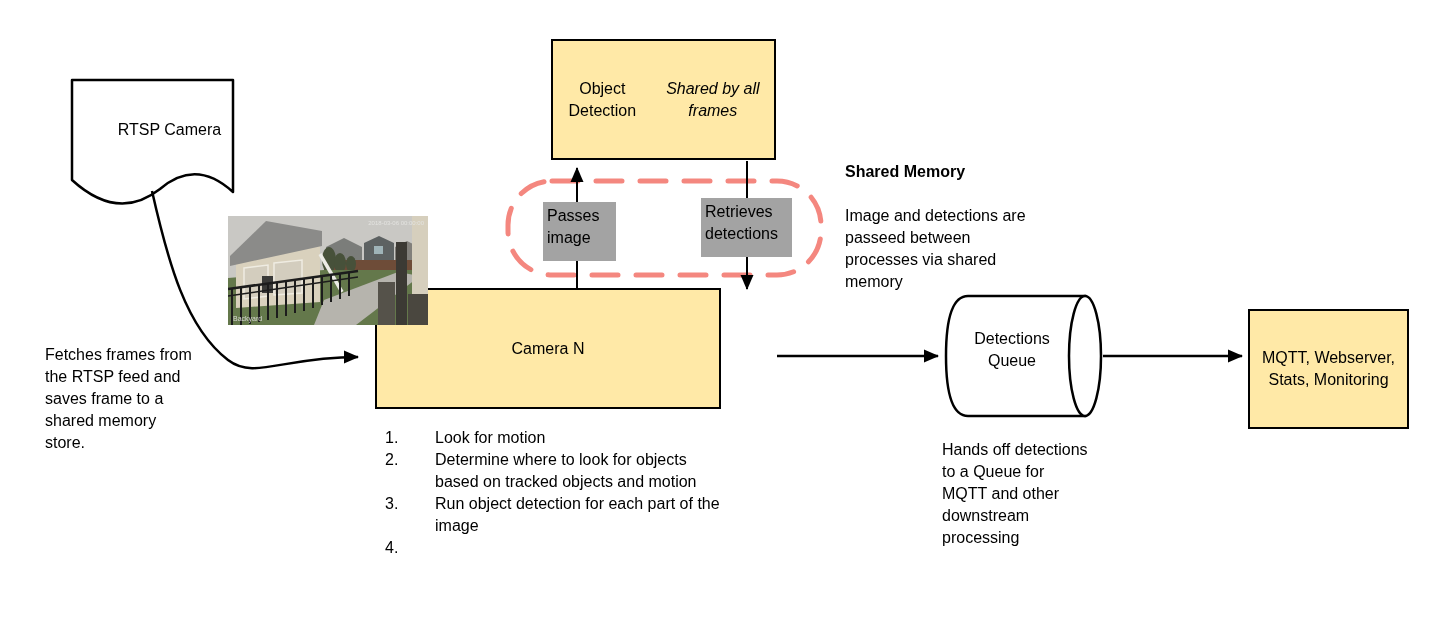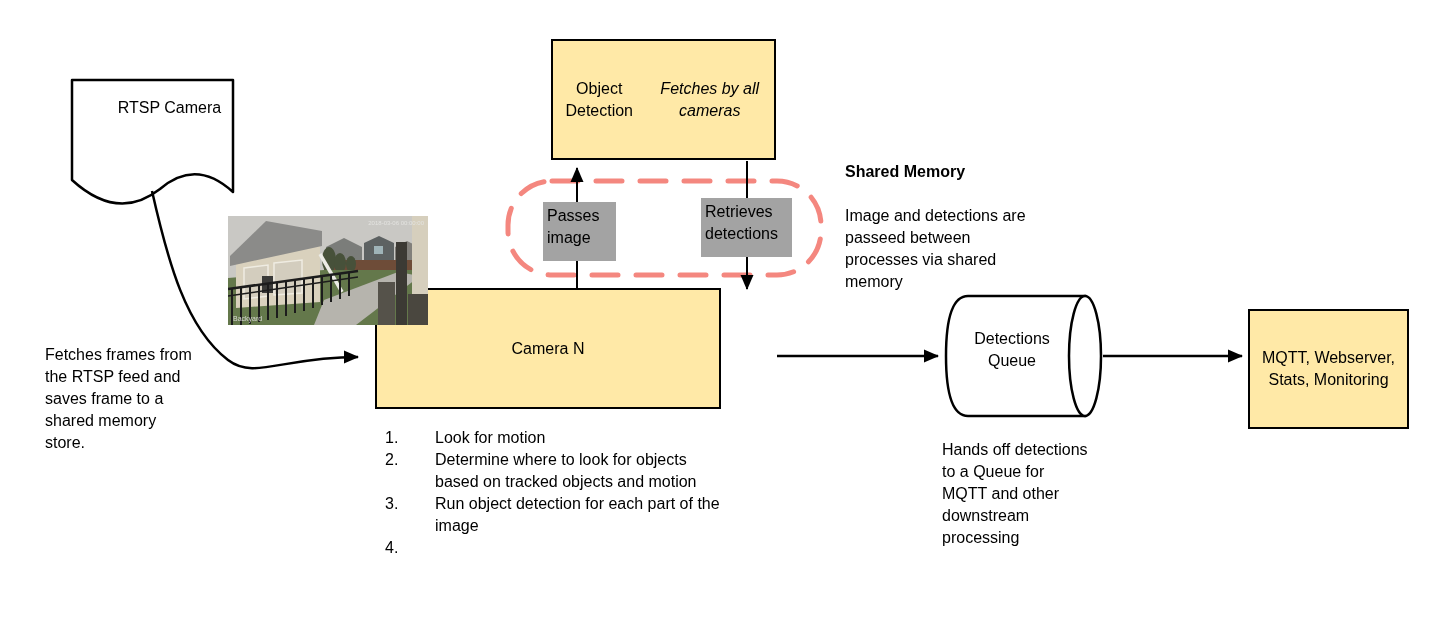--- a/index.html
+++ b/index.html
@@ -57,25 +57,25 @@
     <path d="M747 161 L747 289" fill="none" stroke="#000" stroke-width="2" marker-end="url(#arrow)"></path>
 
     <path d="M777 356 L938 356" fill="none" stroke="#000" stroke-width="2.5" marker-end="url(#arrow)"></path>
 
     <path d="M1103 356 L1242 356" fill="none" stroke="#000" stroke-width="2.5" marker-end="url(#arrow)"></path>
 
     <path d="M1085 296 L968 296 Q946 296 946 356 Q946 416 968 416 L1085 416 Z" fill="#ffffff" stroke="#000" stroke-width="2.5"></path>
     <ellipse cx="1085" cy="356" rx="16" ry="60" fill="#ffffff" stroke="#000" stroke-width="2.5"></ellipse>
   </svg>
 
-  <div class="shape-label" style="left:72px;top:64px;width:195px;height:88px;">RTSP Camera</div>
+  <div class="shape-label" style="left:72px;top:86px;width:195px;height:88px;">RTSP Camera</div>
 
   <div class="ybox" style="left:551px;top:39px;width:225px;height:121px;">
     <div>Object Detection</div>
-    <div class="subtitle">Fetches by all cameras</div>
+    <div class="subtitle">Shared by all frames</div>
   </div>
 
   <div class="ybox" style="left:375px;top:288px;width:346px;height:121px;">
     <div>Camera N</div>
   </div>
 
   <div class="ybox" style="left:1248px;top:297px;width:161px;height:120px;white-space:pre-line;margin-top:12px;">
     <div>MQTT, Webserver,
 Stats, Monitoring</div>
   </div>

